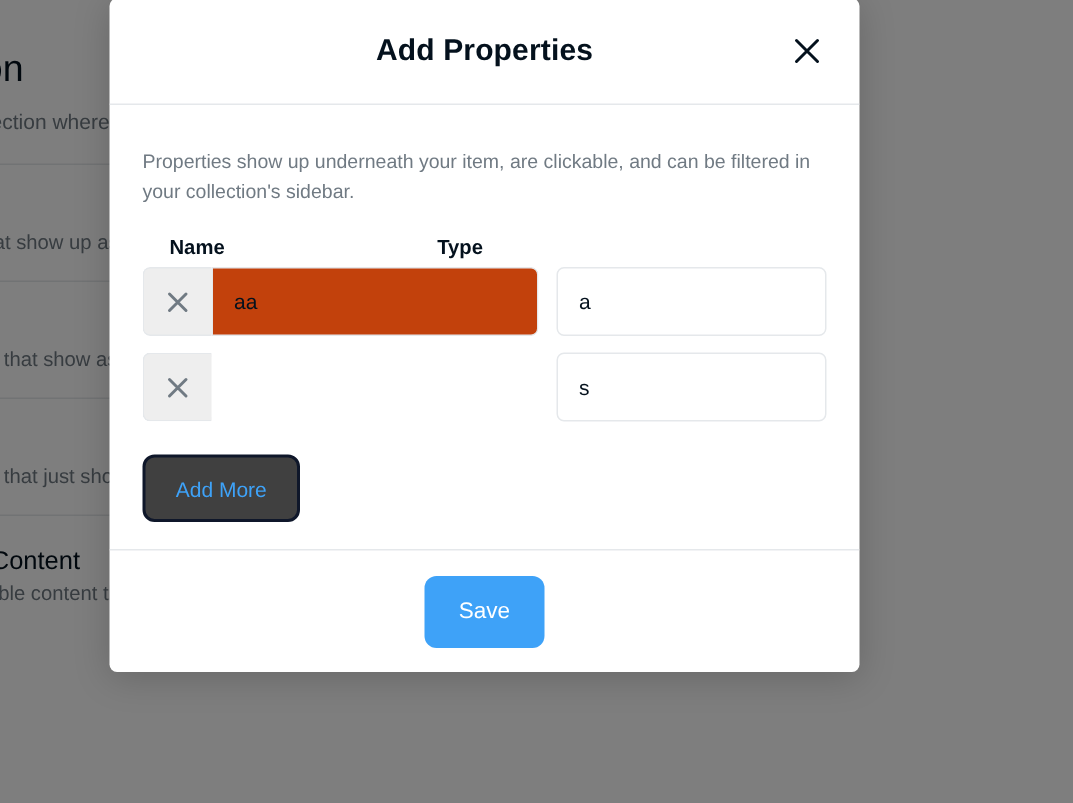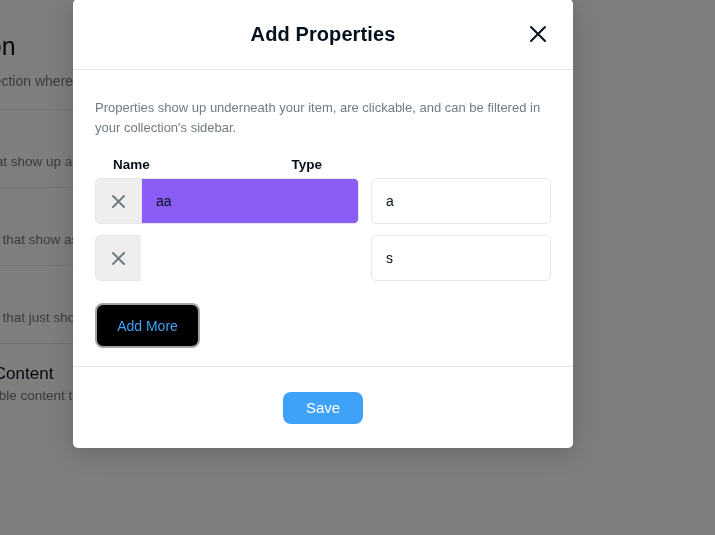--- a/index.html
+++ b/index.html
@@ -180,21 +180,21 @@
   }
   .txt-input {
     flex: 1;
     height: 46px;
     border: 1px solid #e5e8eb;
     border-radius: 0 5px 5px 0;
     padding: 0 14px;
     font-size: 14px;
     font-family: "Liberation Sans", sans-serif;
     color: #04111d;
-    background: #8b5cf6;
+    background: #c2410c;
     outline: none;
   }
   .name-input {
     width: 180px;
     height: 46px;
     margin-left: 12px;
     border: 1px solid #e5e8eb;
     border-radius: 5px;
     padding: 0 14px;
     font-size: 14px;
@@ -204,40 +204,40 @@
     outline: none;
   }
   .name-input.focused {
     border-color: #e5e8eb;
   }
 
   .add-more {
     margin-top: 11px;
     width: 105px;
     height: 45px;
-    background: #000000;
-    border: 2px solid #a3a3a3;
+    background: #404040;
+    border: 2px solid #0f172a;
     border-radius: 8px;
     color: #3ea2f8;
     font-size: 14px;
     font-family: "Liberation Sans", sans-serif;
     cursor: pointer;
   }
 
   .modal-footer {
     height: 82px;
     flex: none;
     border-top: 1px solid #e5e8eb;
     display: flex;
     align-items: center;
     justify-content: center;
   }
   .save-btn {
     width: 80px;
-    height: 32px;
+    height: 48px;
     background: #3ea2f8;
     border: none;
     border-radius: 8px;
     color: #ffffff;
     font-size: 15px;
     font-family: "Liberation Sans", sans-serif;
     cursor: pointer;
   }
 </style>
 </head>

